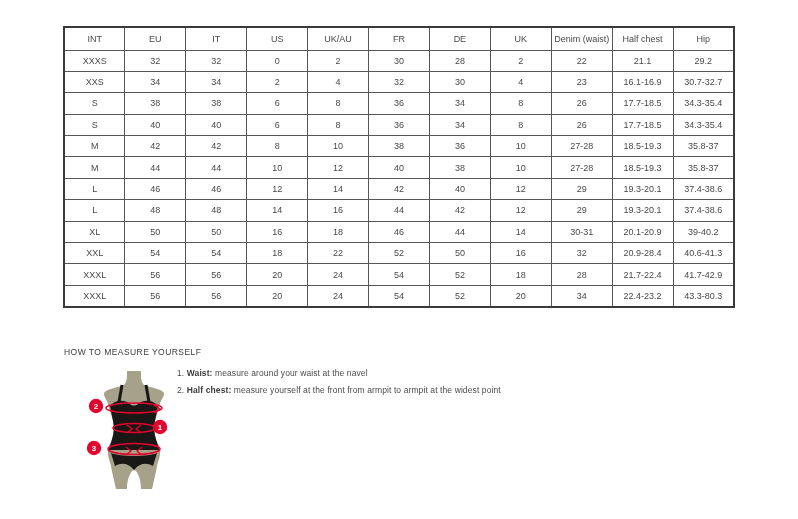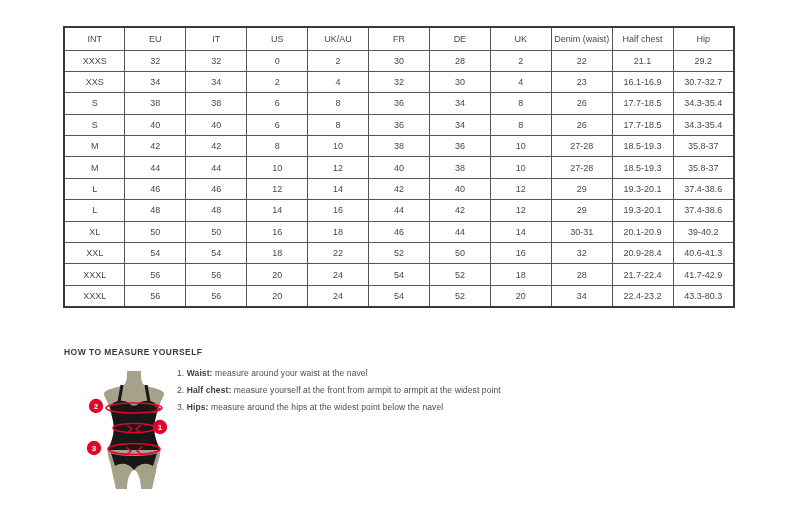--- a/index.html
+++ b/index.html
@@ -30,21 +30,21 @@
     font-weight:400;
     padding:0;
     white-space:nowrap;
     overflow:hidden;
   }
   table.size-table thead tr{height:23px;}
   table.size-table tbody tr{height:21.4px;}
   
   .measure-title{
     position:absolute;left:64px;top:347px;
-    font-size:8.5px;font-weight:700;
+    font-size:8.5px;font-weight:400;
     letter-spacing:.45px;color:#3b3b3b;text-align:center;
   }
   .measure-figure{
     position:absolute;left:84px;top:371px;
     width:96px;height:120px;
   }
   .measure-list{
     position:absolute;left:177px;top:365px;
     font-size:8.5px;color:#4c4c4c;
     line-height:17.2px;
@@ -309,18 +309,13 @@
   <div>
     <span>1.</span>
     <span class="step-label">Waist:</span>
     <span>measure around your waist at the navel</span>
   </div>
   <div>
     <span>2.</span>
     <span class="step-label">Half chest:</span>
     <span>measure yourself at the front from armpit to armpit at the widest point</span>
   </div>
-  <div>
-    <span>3.</span>
-    <span class="step-label">Hips:</span>
-    <span>measure around the hips at the widest point below the navel</span>
-  </div>
 </div>
 
 </body></html>

